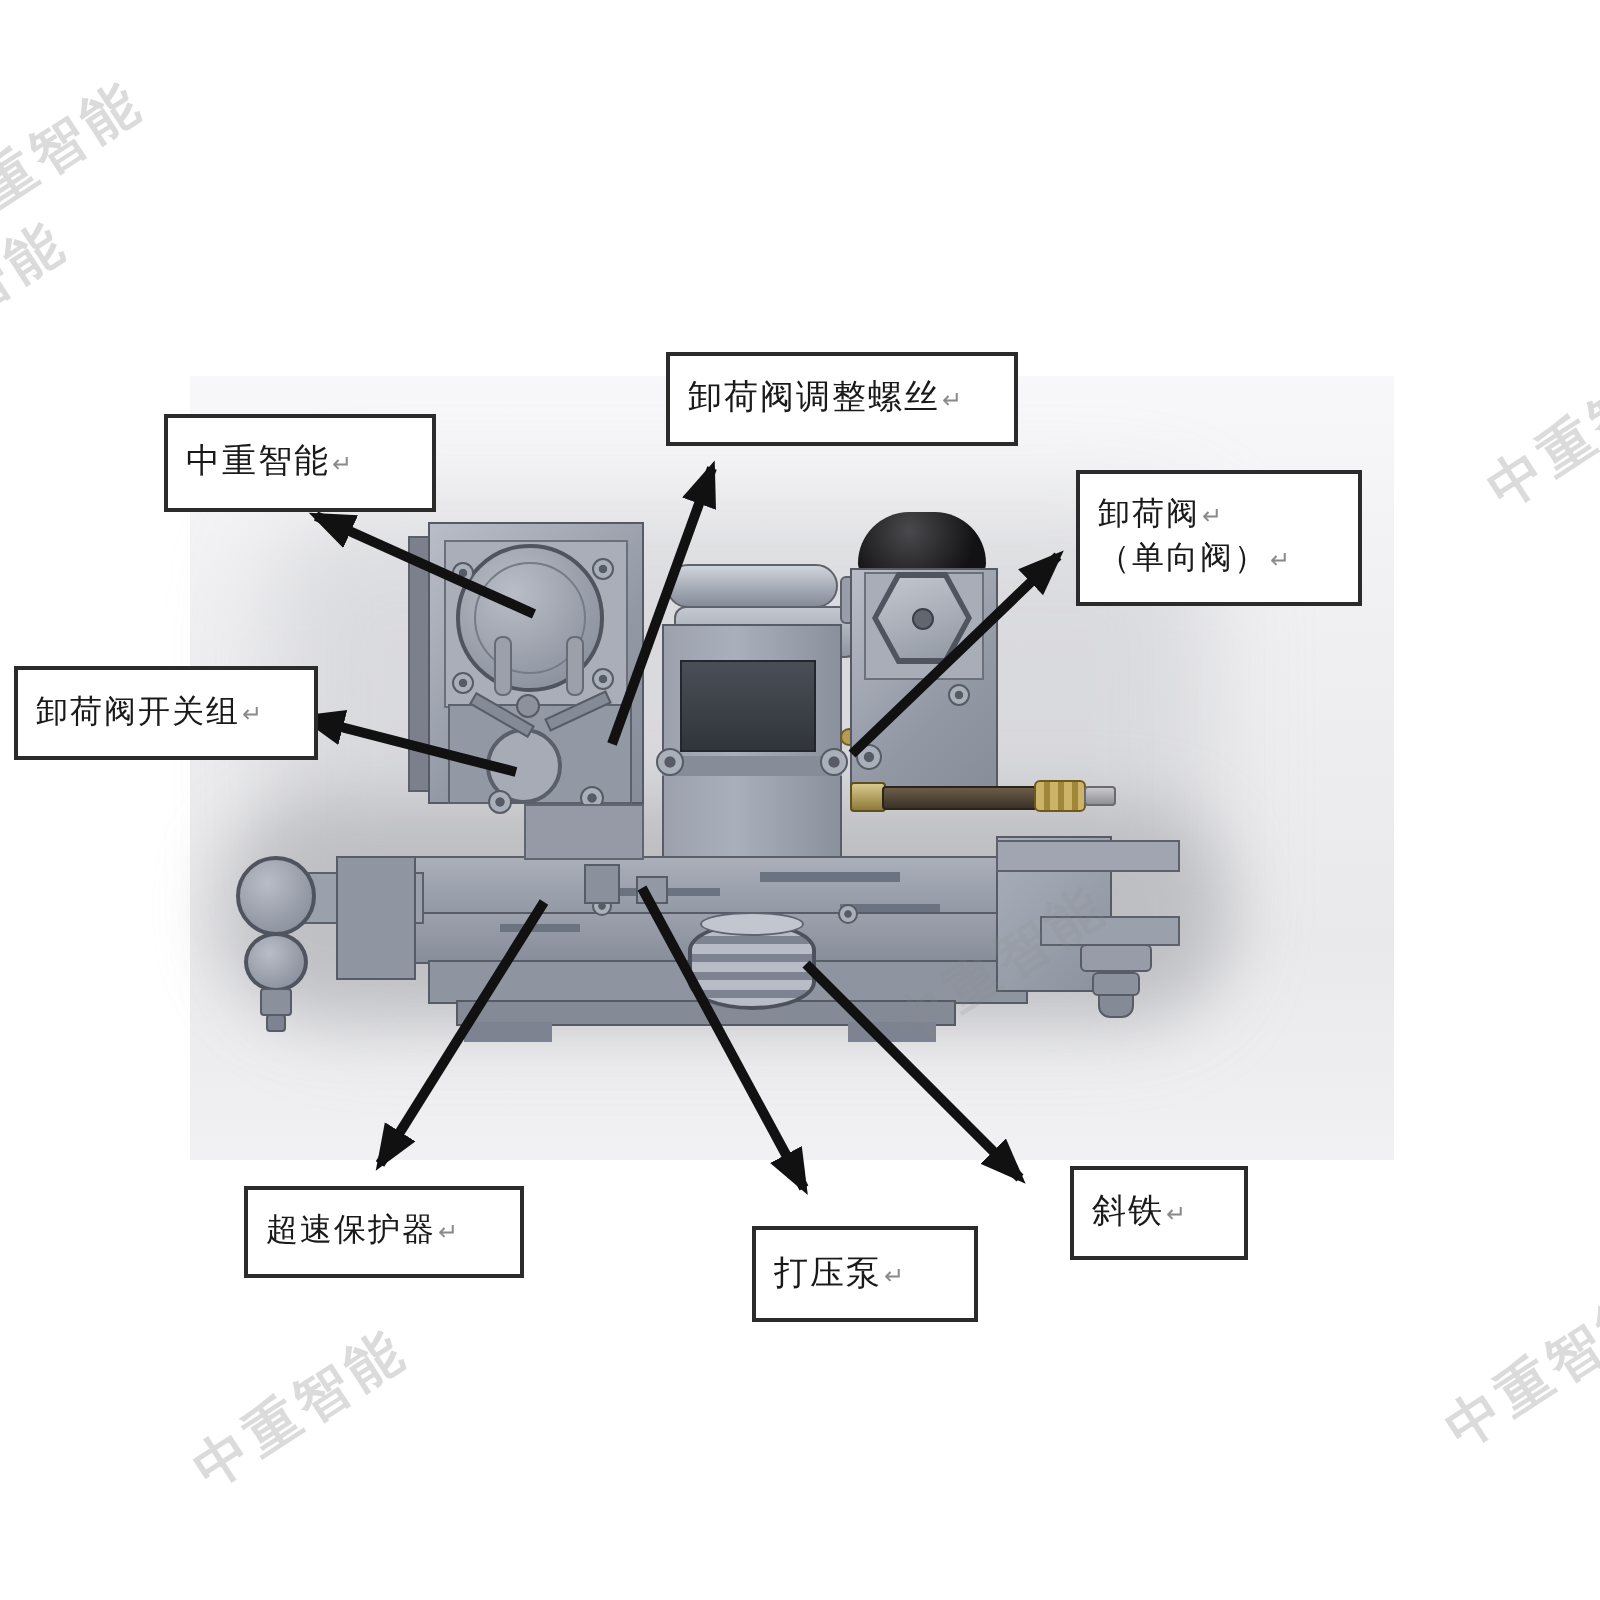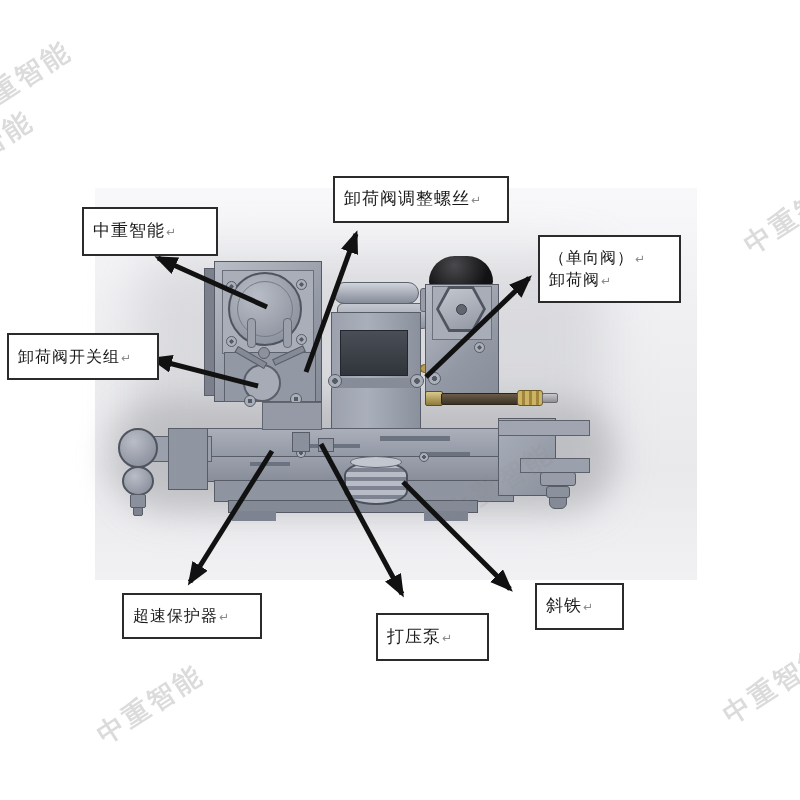--- a/index.html
+++ b/index.html
@@ -150,22 +150,22 @@
 
 <div class="label" style="left:82px;top:207px;width:117px;height:41px;">
   <span><span>中重智能</span><span class="ret">↵</span></span>
 </div>
 
 <div class="label" style="left:333px;top:176px;width:157px;height:39px;">
   <span><span>卸荷阀调整螺丝</span><span class="ret">↵</span></span>
 </div>
 
 <div class="label" style="left:538px;top:235px;width:124px;height:60px;font-size:16px;">
+  <span><span>卸荷阀</span><span class="ret">↵</span></span>
   <span><span>（单向阀）</span><span class="ret">↵</span></span>
-  <span><span>卸荷阀</span><span class="ret">↵</span></span>
 </div>
 
 <div class="label" style="left:7px;top:333px;width:133px;height:39px;font-size:16px;justify-content:center;">
   <span><span>卸荷阀开关组</span><span class="ret">↵</span></span>
 </div>
 
 <div class="label" style="left:122px;top:593px;width:121px;height:38px;font-size:16px;">
   <span><span>超速保护器</span><span class="ret">↵</span></span>
 </div>
 

